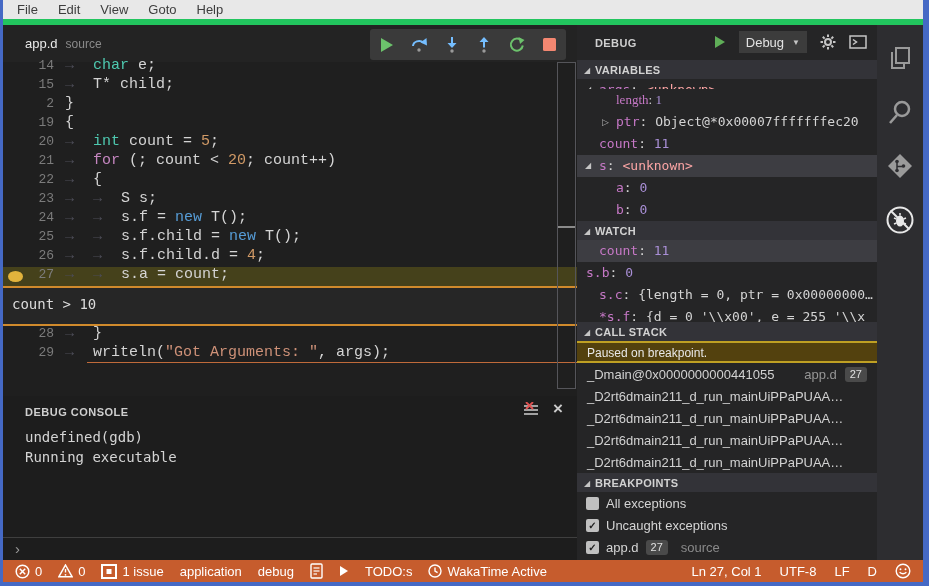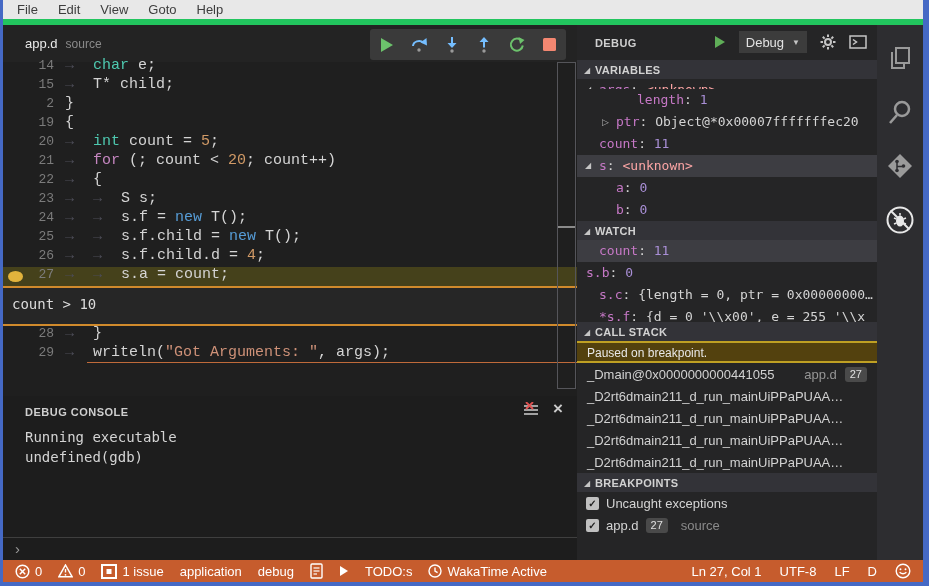--- a/index.html
+++ b/index.html
@@ -205,22 +205,22 @@
                 </g>
               <g stroke="#e05252" stroke-width="1.8">
                   <line x1="3" y1="0" x2="10" y2="7"></line>
                   <line x1="10" y1="0" x2="3" y2="7"></line>
                 </g>
             </svg>
           </span>
           <span class="icon-btn close-x">×</span>
         </div>
         <div class="console-body" id="console-body">
+            <div class="console-line">undefined(gdb)</div>
             <div class="console-line">Running executable</div>
-            <div class="console-line">undefined(gdb)</div>
           </div>
         <div class="console-input">›</div>
       </div>
     </div>
 
     <div class="side-panel">
       <div class="panel-head">
         <span class="panel-title">DEBUG</span>
         <div class="panel-controls">
           <span class="icon-btn">
@@ -257,21 +257,21 @@
       </div>
 
       <div class="sec-header">
         <span class="twisty">◢</span>
         <span>VARIABLES</span>
       </div>
       <div id="variables-rows">
           <div class="clip-top">
             <div class="tree-row" style="padding-left: 22px;"><span class="twisty" style="left: 8px;">◢</span><span class="var-name">args</span><span class="var-colon">: </span><span class="var-value unknown">&lt;unknown&gt;</span></div>
           </div>
-          <div class="tree-row" style="padding-left: 60px;"><span class="var-name">length</span><span class="var-colon">: </span><span class="var-value num">1</span></div>
+          <div class="tree-row" style="padding-left: 39px; font-family: Liberation Serif, serif;"><span class="var-name">length</span><span class="var-colon">: </span><span class="var-value num">1</span></div>
           <div class="tree-row" style="padding-left: 39px;"><span class="twisty outline" style="left: 25px;">▷</span><span class="var-name">ptr</span><span class="var-colon">: </span><span class="var-value">Object@*0x00007fffffffec20</span></div>
           <div class="tree-row" style="padding-left: 22px;"><span class="var-name">count</span><span class="var-colon">: </span><span class="var-value num">11</span></div>
           <div class="tree-row selected" style="padding-left: 22px;"><span class="twisty" style="left: 8px;">◢</span><span class="var-name">s</span><span class="var-colon">: </span><span class="var-value unknown">&lt;unknown&gt;</span></div>
           <div class="tree-row" style="padding-left: 39px;"><span class="var-name">a</span><span class="var-colon">: </span><span class="var-value num">0</span></div>
           <div class="tree-row" style="padding-left: 39px;"><span class="var-name">b</span><span class="var-colon">: </span><span class="var-value num">0</span></div>
         </div>
 
       <div class="sec-header">
         <span class="twisty">◢</span>
         <span>WATCH</span>
@@ -308,20 +308,24 @@
           <div class="frame">
             <span class="fn">_D2rt6dmain211_d_run_mainUiPPaPUAA…</span>
           </div>
         </div>
 
       <div class="sec-header">
         <span class="twisty">◢</span>
         <span>BREAKPOINTS</span>
       </div>
       <div id="bp-rows">
+          <div class="bp-row">
+            <span class="checkbox"></span>
+            <span class="bp-label">All exceptions</span>
+          </div>
           <div class="bp-row">
             <span class="checkbox">✓</span>
             <span class="bp-label">Uncaught exceptions</span>
           </div>
           <div class="bp-row">
             <span class="checkbox">✓</span>
             <span class="bp-label">app.d</span>
             <span class="badge">27</span>
             <span class="suffix">source</span>
           </div>

